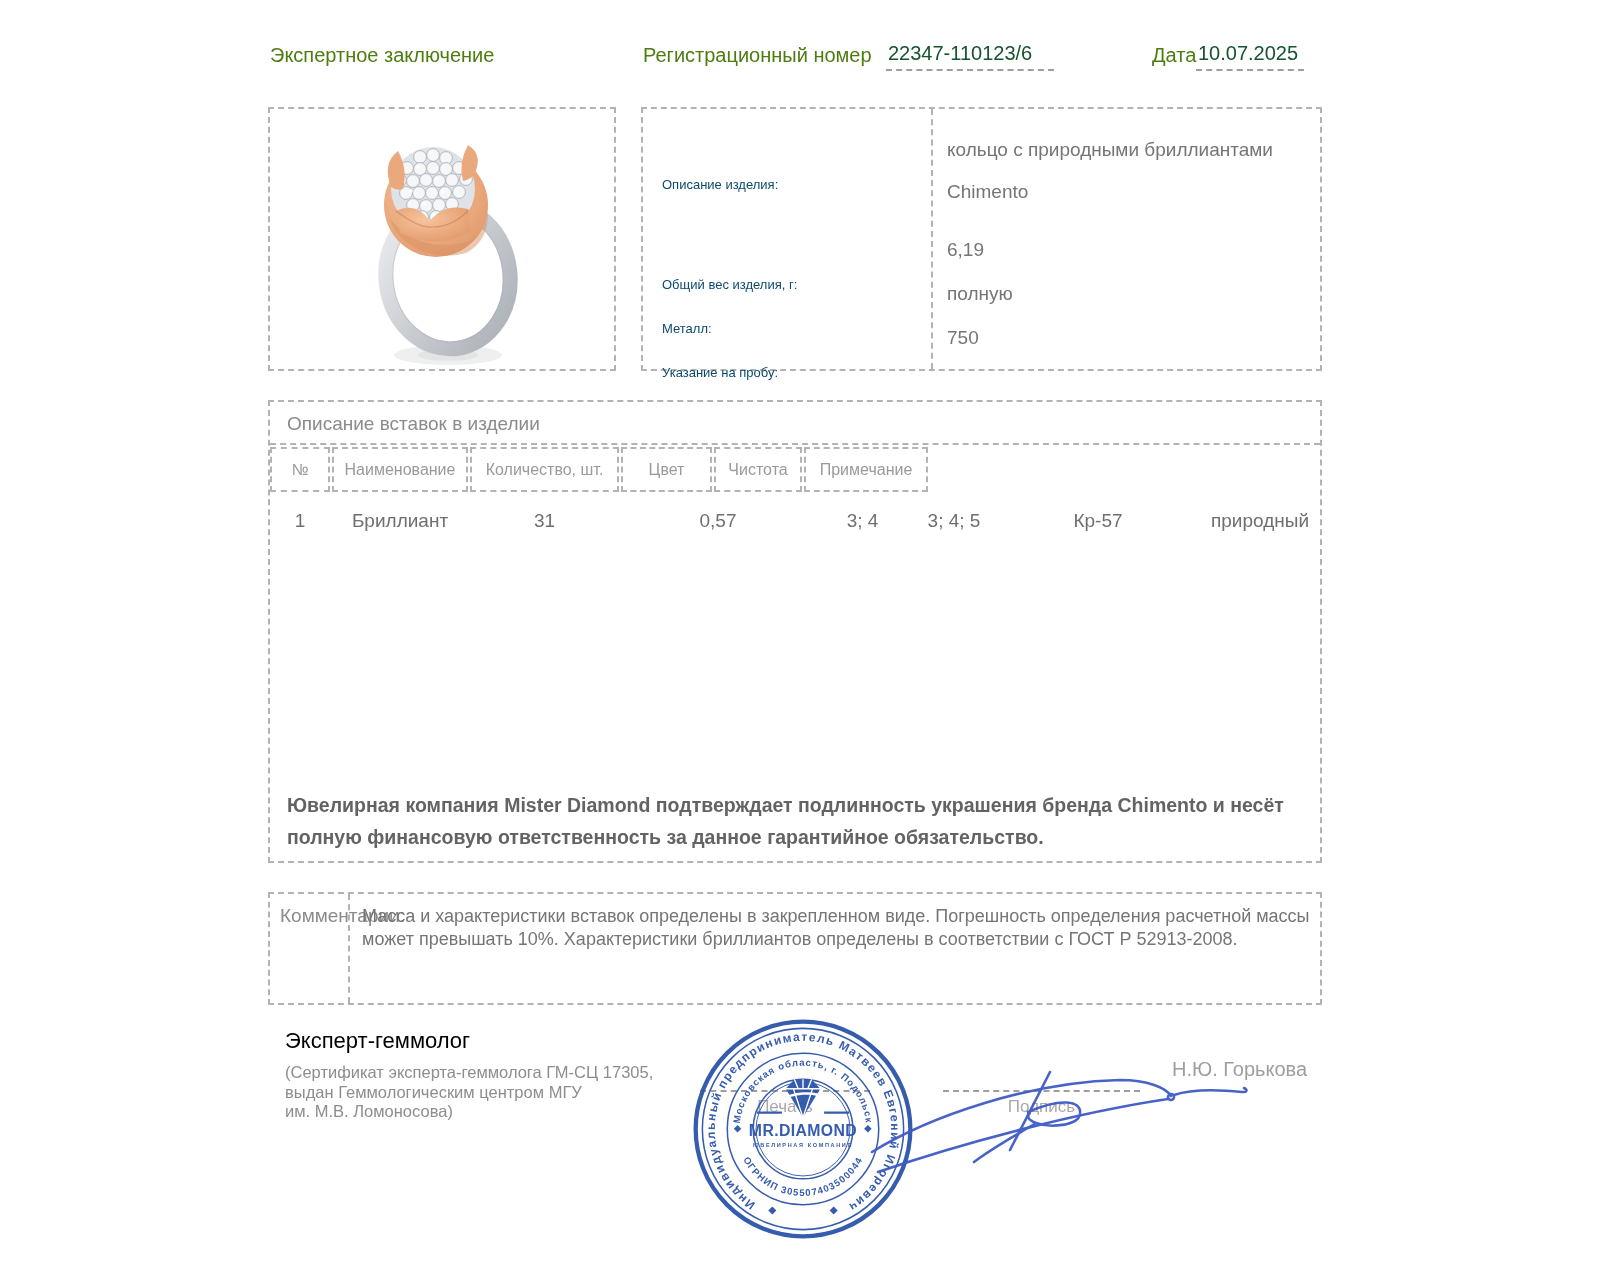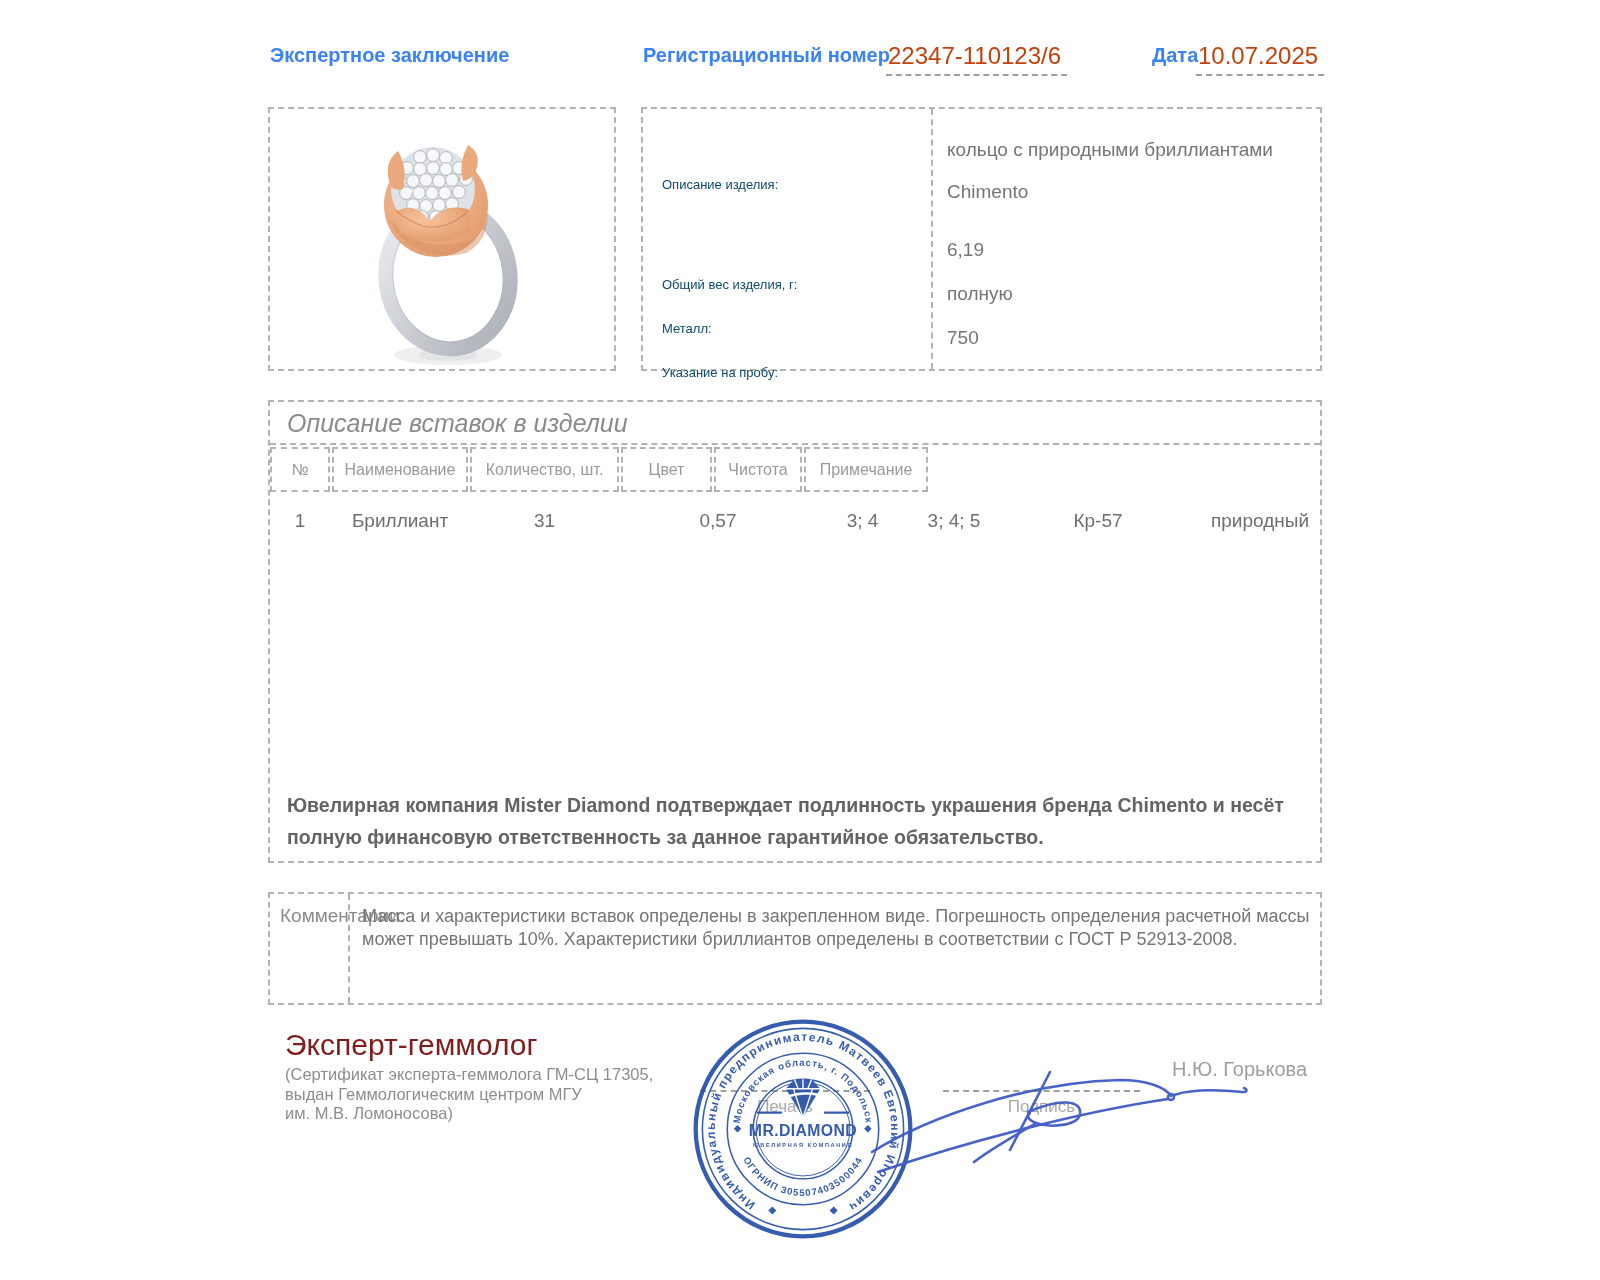--- a/index.html
+++ b/index.html
@@ -2,41 +2,41 @@
 <html><head>
 <meta charset="utf-8">
 <style>
   html,body{margin:0;padding:0;background:#ffffff;}
   .page{
     position:relative;width:1600px;height:1280px;background:#ffffff;overflow:hidden;
     font-family:"Liberation Sans", sans-serif;color:#757575;
   }
   .abs{position:absolute;}
   .box{position:absolute;border:2px dashed #b3b3b3;box-sizing:border-box;}
-  .blabel{font-weight:bold;color:#3b82f6;font-size:20px;}
-  .dashval{color:#c2410c;font-size:24px;border-bottom:2px dashed #9e9e9e;padding:0 6px 4px 2px;}
+  .blabel{font-weight:normal;color:#4d7c0f;font-size:20px;}
+  .dashval{color:#14532d;font-size:20px;border-bottom:2px dashed #9e9e9e;padding:0 6px 4px 2px;}
   .fieldlabel{font-size:13px;color:#0c4a6e;margin-top:48px;}
   .fieldval{font-size:19px;color:#757575;line-height:42px;}
   .vline{position:absolute;top:0;bottom:0;border-left:2px dashed #b3b3b3;}
   .tbl-title{position:absolute;left:0;top:0;right:0;height:43px;border-bottom:2px dashed #b3b3b3;
-    font-size:25px;color:#8b8b8b;line-height:43px;padding-left:17px;box-sizing:border-box;font-style:italic;}
+    font-size:19px;color:#8b8b8b;line-height:43px;padding-left:17px;box-sizing:border-box;}
   .hdr-row{position:absolute;left:0;top:45px;height:45px;display:flex;}
   .hdr-cell{border:2px dashed #b3b3b3;box-sizing:border-box;margin-right:2px;
     display:flex;align-items:center;justify-content:center;
     font-size:16px;color:#9a9a9a;text-align:center;}
   .data-row{position:absolute;left:0;top:96px;height:45px;display:flex;}
   .data-cell{margin-right:2px;display:flex;align-items:center;justify-content:center;
     font-size:19px;color:#6f6f6f;box-sizing:border-box;}
   .statement{position:absolute;left:17px;bottom:8px;width:1035px;
     font-size:19.5px;font-weight:bold;color:#636363;line-height:32px;}
   .comments-text{position:absolute;left:92px;top:11px;width:960px;
     font-size:18px;color:#757575;line-height:23px;}
   .ph-line{position:absolute;border-top:2px dashed #9e9e9e;}
   .ph-label{position:absolute;font-size:17px;color:#a9a9a9;text-align:center;}
-  .expert-role{font-size:30px;color:#7f1d1d;margin-bottom:3px;}
+  .expert-role{font-size:22px;color:#000000;margin-bottom:9px;}
   .expert-cert{font-size:16.5px;color:#8d8d8d;line-height:19.5px;}
   .sig-name{position:absolute;left:1172px;top:1058px;font-size:20px;color:#9e9e9e;}
   svg text{font-family:"Liberation Sans", sans-serif;}
 </style>
 </head>
 <body>
 
 <div class="page">
 
   <div class="abs blabel" style="left:270px;top:44px;">Экспертное заключение</div>

